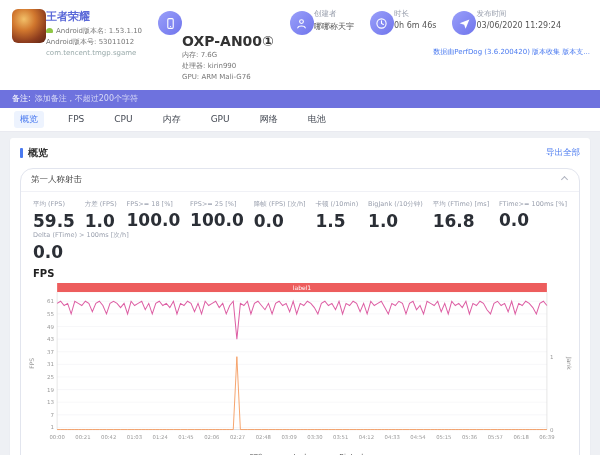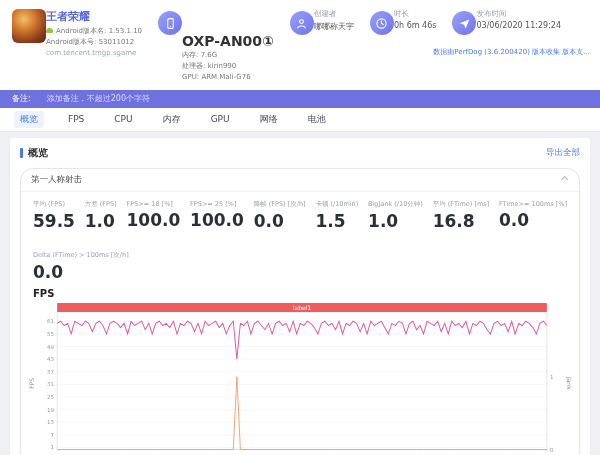--- a/index.html
+++ b/index.html
@@ -17,21 +17,21 @@
   .android-dot { display:inline-block; width:7px; height:5px; background:#8fc644; border-radius:3.5px 3.5px 1px 1px; margin-right:3px; }
   .circle-icon { width:24px; height:24px; border-radius:50%; flex:none; margin-top:2px;
     background:linear-gradient(135deg,#9aa0fa,#6f74ec); display:flex; align-items:center; justify-content:center; }
   .circle-icon svg { width:13px; height:13px; }
   .device-name { font-size:14px; font-weight:bold; color:#333; margin-bottom:1px; white-space:nowrap;margin-top:24px; }
   .info-label { font-size:7.5px; color:#9aa0ae; margin-bottom:2px; white-space:nowrap; }
   .info-value { font-size:8px; color:#555; white-space:nowrap; }
   .version-note { position:absolute; top:20px; right:10px; font-size:7px; color:#4a7af0;margin-top:27px; }
 
   
-  .notes-bar { height:18px; background:#6e72de; display:flex; align-items:center; padding:0 12px; gap:16px; font-size:8px; color:#fff; }
+  .notes-bar { height:18px; background:#6e72de; display:flex; align-items:center; padding:0 12px; gap:4px; font-size:8px; color:#fff; }
   .notes-placeholder { color:rgba(255,255,255,.72);text-align:right; }
 
   
   .tabbar { background:#fff; display:flex; gap:18px; align-items:center; height:24px; padding:0 14px; border-bottom:1px solid #e9eaf0; font-size:9px; color:#454a54; }
   .tab { cursor:pointer; padding:2px 6px; border-radius:3px; white-space:nowrap; }
   .tab.active { color:#4a7af0; background:#edf3fe; }
 
   
   .content { padding:6px 10px; }
   .card { background:#fff; border-radius:3px; padding:8px 10px 10px; box-shadow:0 1px 2px rgba(40,50,90,.06); }
@@ -41,21 +41,21 @@
   .export-link { font-size:8.5px; color:#4a7af0; cursor:pointer; }
 
   .panel { margin-top:8px; border:1px solid #e2e5ee; border-radius:13px; background:#fff; }
   .panel-header { display:flex; justify-content:space-between; align-items:center; padding:5px 10px; border-bottom:1px solid #f0f1f6; font-size:8.5px; color:#444; }
   .chevron-up { width:5px; height:5px; border-left:1.5px solid #b0b4c0; border-top:1.5px solid #b0b4c0; transform:rotate(45deg); margin-right:2px; cursor:pointer; }
 
   .stats { padding:8px 12px 0; }
   .stats-row1 { display:flex; justify-content:space-between; }
   .stat-label { font-size:6.5px; color:#9aa0ae; white-space:nowrap; }
   .stat-value { font-size:17px; font-weight:bold; color:#2b2f36; margin-top:2px; }
-  .stats-row2 { margin-top:20px; }
+  .stats-row2 { margin-top:0; }
 
   .chart-title { font-size:10px; font-weight:bold; color:#222; margin:6px 0 0 12px; }
   .chart-wrap { padding:2px 6px 0; }
   .chart-wrap svg { display:block; width:100%; height:auto; }
 
   .legend { display:flex; justify-content:center; align-items:center; gap:16px; font-size:7px; color:#555; }
   .legend-item { display:flex; align-items:center; cursor:pointer; }
   .legend-marker { width:12px; height:2px; border-radius:1px; display:inline-block; margin-right:3px; }
 
   .hscroll { margin:3px 8px 5px; height:8px; display:flex; align-items:stretch; }

